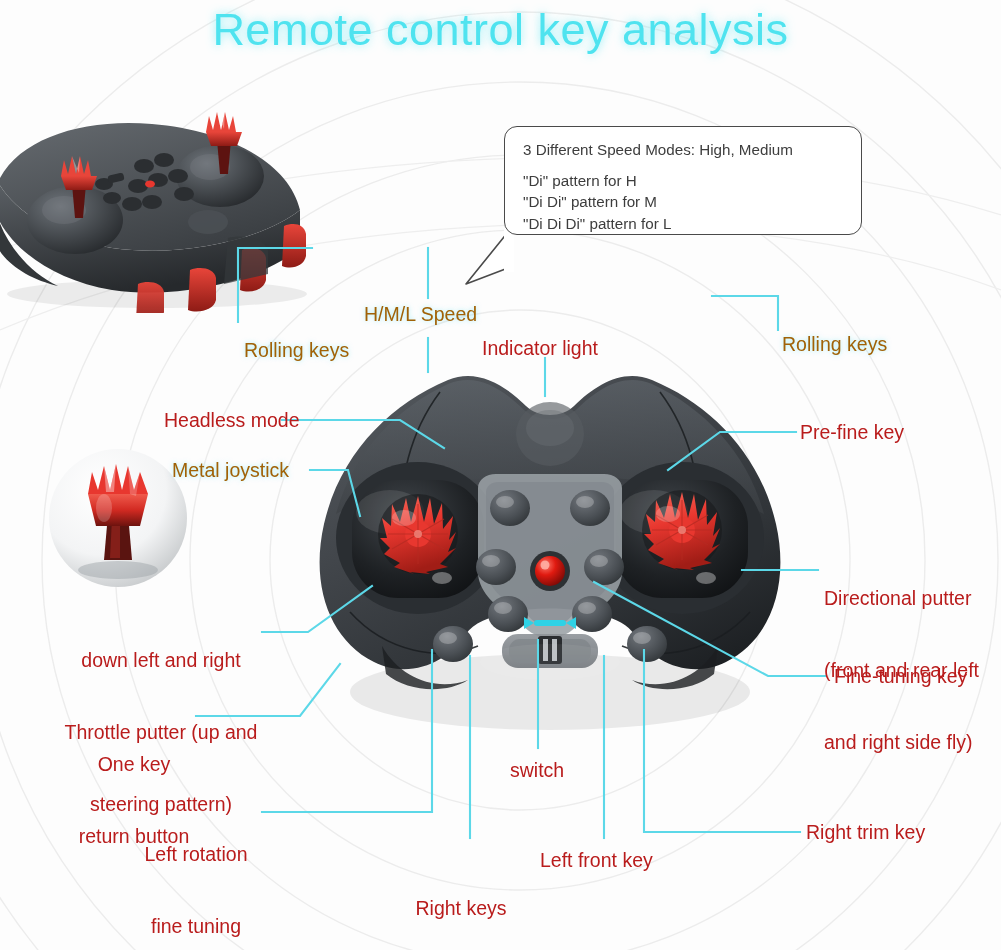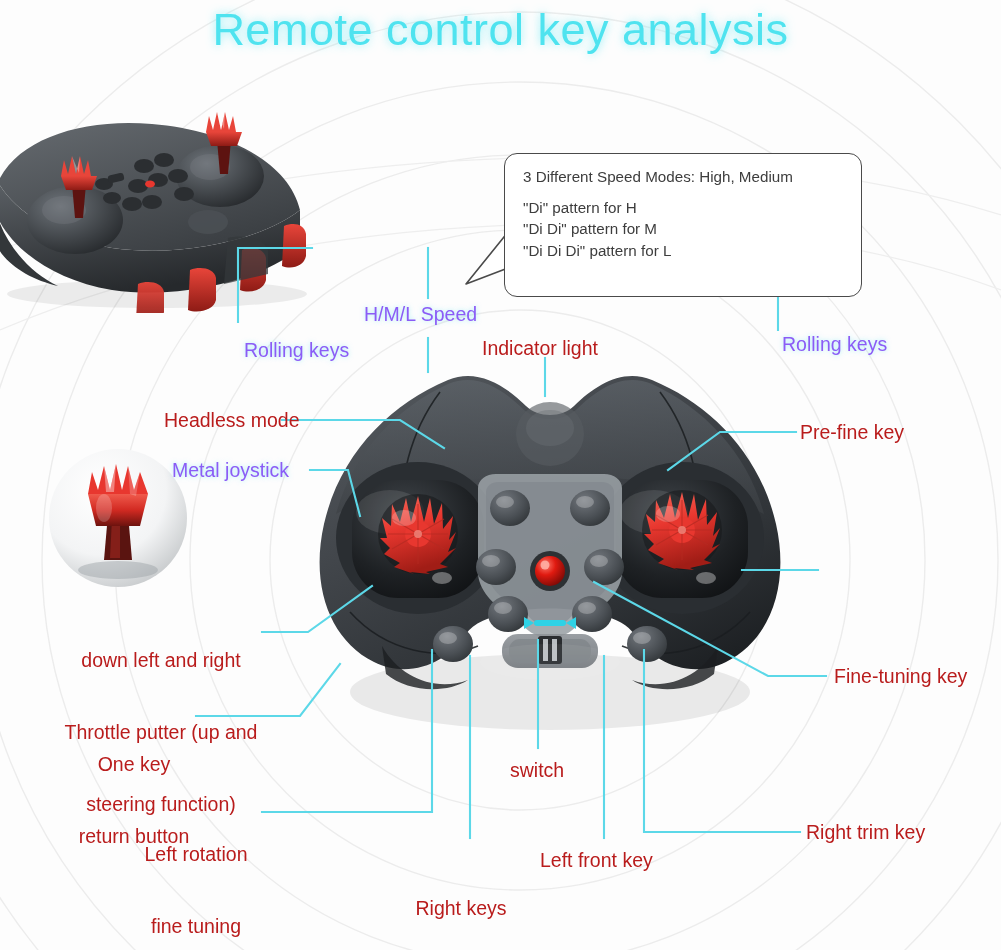--- a/index.html
+++ b/index.html
@@ -26,22 +26,22 @@
     font-size:45px;
     letter-spacing:.5px;
     color:#4fe3ef;
     text-shadow:0 0 10px rgba(110,235,245,.75), 0 1px 0 rgba(255,255,255,.9);
     white-space:nowrap;
   }
 
   
   .bubble{
     position:absolute;
-    left:504px; top:153px;
-    width:358px; height:144px;
+    left:504px; top:126px;
+    width:358px; height:109px;
     border:1.6px solid #4a4a4a;
     border-radius:13px;
     background:#fff;
     box-sizing:border-box;
     padding:12px 16px 0 18px;
   }
   .bubble .l{
     color:#3d3d3d;
     font-size:15.2px;
     line-height:21.5px;
@@ -50,21 +50,21 @@
   .bubble .gap{height:9px;}
 
   
   .lbl{
     position:absolute;
     font-size:19.5px;
     line-height:24px;
     color:#b91c1c;
     white-space:pre;
   }
-  .lbl.cyan{ color:#8b5cf6; text-shadow:0 0 5px rgba(90,225,240,.55); }
+  .lbl.cyan{ color:#a16207; text-shadow:0 0 5px rgba(90,225,240,.55); }
   .lbl.c{ text-align:center; }
 
   
   .leaders{position:absolute;left:0;top:0;width:1001px;height:950px;pointer-events:none;}
 
   
   .ctrl{position:absolute;left:290px;top:362px;width:520px;height:400px;}
 
   
   .ctrl3d{position:absolute;left:-8px;top:98px;width:330px;height:215px;}
@@ -436,25 +436,30 @@
   <div class="lbl" style="left:482px;top:336px;">Indicator light</div>
 
   <div class="lbl cyan" style="left:782px;top:332px;">Rolling keys</div>
 
   <div class="lbl" style="left:164px;top:408px;">Headless mode</div>
 
   <div class="lbl" style="left:800px;top:420px;">Pre-fine key</div>
 
   <div class="lbl cyan" style="left:172px;top:458px;">Metal joystick</div>
 
+  <div class="lbl" style="left:824px;top:538px;">
+    <div>Directional putter</div>
+    <div>(front and rear left</div>
+    <div>and right side fly)</div>
+  </div>
 
   <div class="lbl c" style="left:56px;top:600px;width:210px;">
     <div>down left and right</div>
     <div>Throttle putter (up and</div>
-    <div>steering function)</div>
+    <div>steering pattern)</div>
   </div>
 
   <div class="lbl" style="left:834px;top:664px;">Fine-tuning key</div>
 
   <div class="lbl c" style="left:70px;top:704px;width:128px;">
     <div>One key</div>
     <div>return button</div>
   </div>
 
   <div class="lbl" style="left:510px;top:758px;">switch</div>

